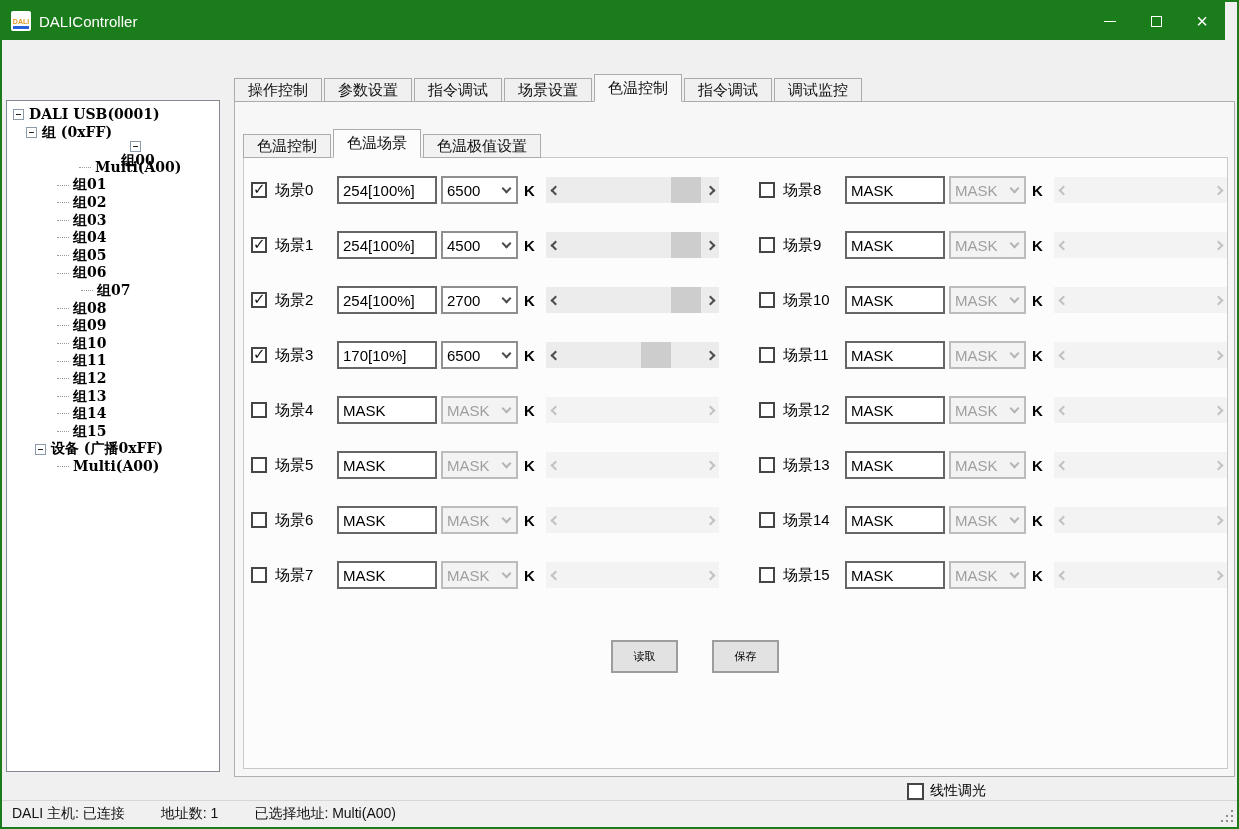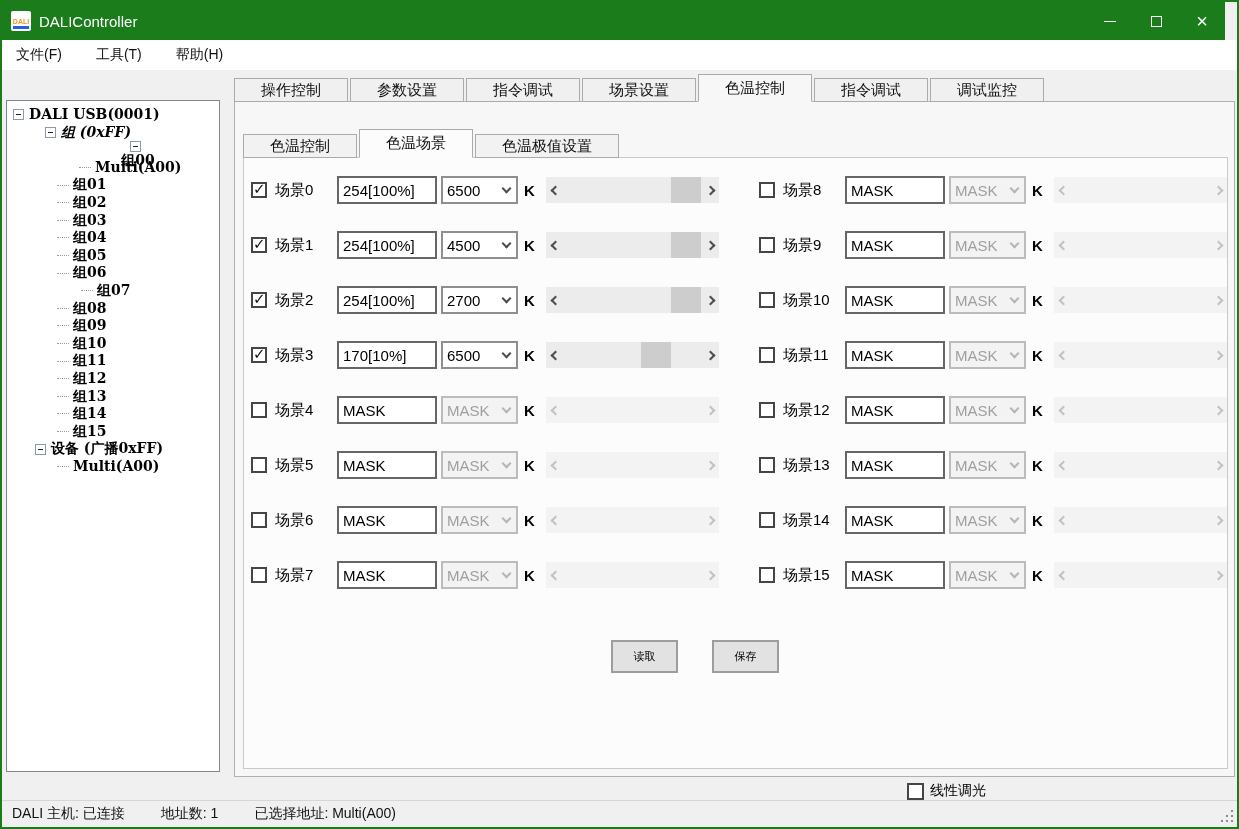--- a/index.html
+++ b/index.html
@@ -51,21 +51,21 @@
     width:11px; height:11px; border:1px solid #8a9aa8; background:#fff;
     position:relative; display:inline-block; margin-right:5px; flex:0 0 auto;
   }
   .ebox::after { content:""; position:absolute; left:2px; top:4px; width:5px; height:1px; background:#222; }
   .stub { display:inline-block; width:12px; border-top:1px dotted #9a9a9a; margin-right:4px; flex:0 0 auto; }
   .tree-label { white-space:nowrap; }
   
   .tabs { position:absolute; display:flex; align-items:flex-end; z-index:3; }
   .main-tabs { left:232px; top:4px; height:28px; }
   .tab {
-    height:24px; display:flex; align-items:center; padding:0 26px;
+    height:24px; display:flex; align-items:center; padding:0 13px;
     background:#f0f0f0; border:1px solid #ababab; margin-right:2px; font-size:15px; color:#111;
   }
   .tab.selected { height:28px; background:#f7f7f7; border-bottom:1px solid #f7f7f7; }
   .main-page {
     position:absolute; left:232px; top:31px; width:1001px; height:676px;
     background:#f7f7f7; border:1px solid #b0b0b0; z-index:2;
   }
   .sub-tabs { left:8px; top:27px; height:29px; }
   .sub-tabs .tab { background:#f2f2f2; }
   .sub-tabs .tab.selected { height:29px; background:#fcfcfc; border-bottom:1px solid #fcfcfc; }
@@ -149,35 +149,30 @@
         <span class="ic-min"></span>
       </div>
     <div class="win-btn">
         <span class="ic-max"></span>
       </div>
     <div class="win-btn">
         <span class="ic-close">×</span>
       </div>
   </div>
 
-  <div class="menubar">
-    <span class="menu-item">文件(F)</span>
-    <span class="menu-item">工具(T)</span>
-    <span class="menu-item">帮助(H)</span>
-  </div>
 
   <div class="main">
 
     <div class="tree-panel">
         <div class="tree-row" style="padding-left: 6px;">
     <span class="ebox"></span>
 
     <span class="tree-label">DALI USB(0001)</span>
   </div>
-        <div class="tree-row" style="padding-left: 38px; font-style: italic;">
+        <div class="tree-row" style="padding-left: 19px;">
     <span class="ebox"></span>
 
     <span class="tree-label">组 (0xFF)</span>
   </div>
         <div class="tree-row" style="padding-left: 50px; flex-direction: column;">
     <span class="ebox"></span>
 
     <span class="tree-label">组00</span>
   </div>
         <div class="tree-row" style="padding-left: 72px;">

